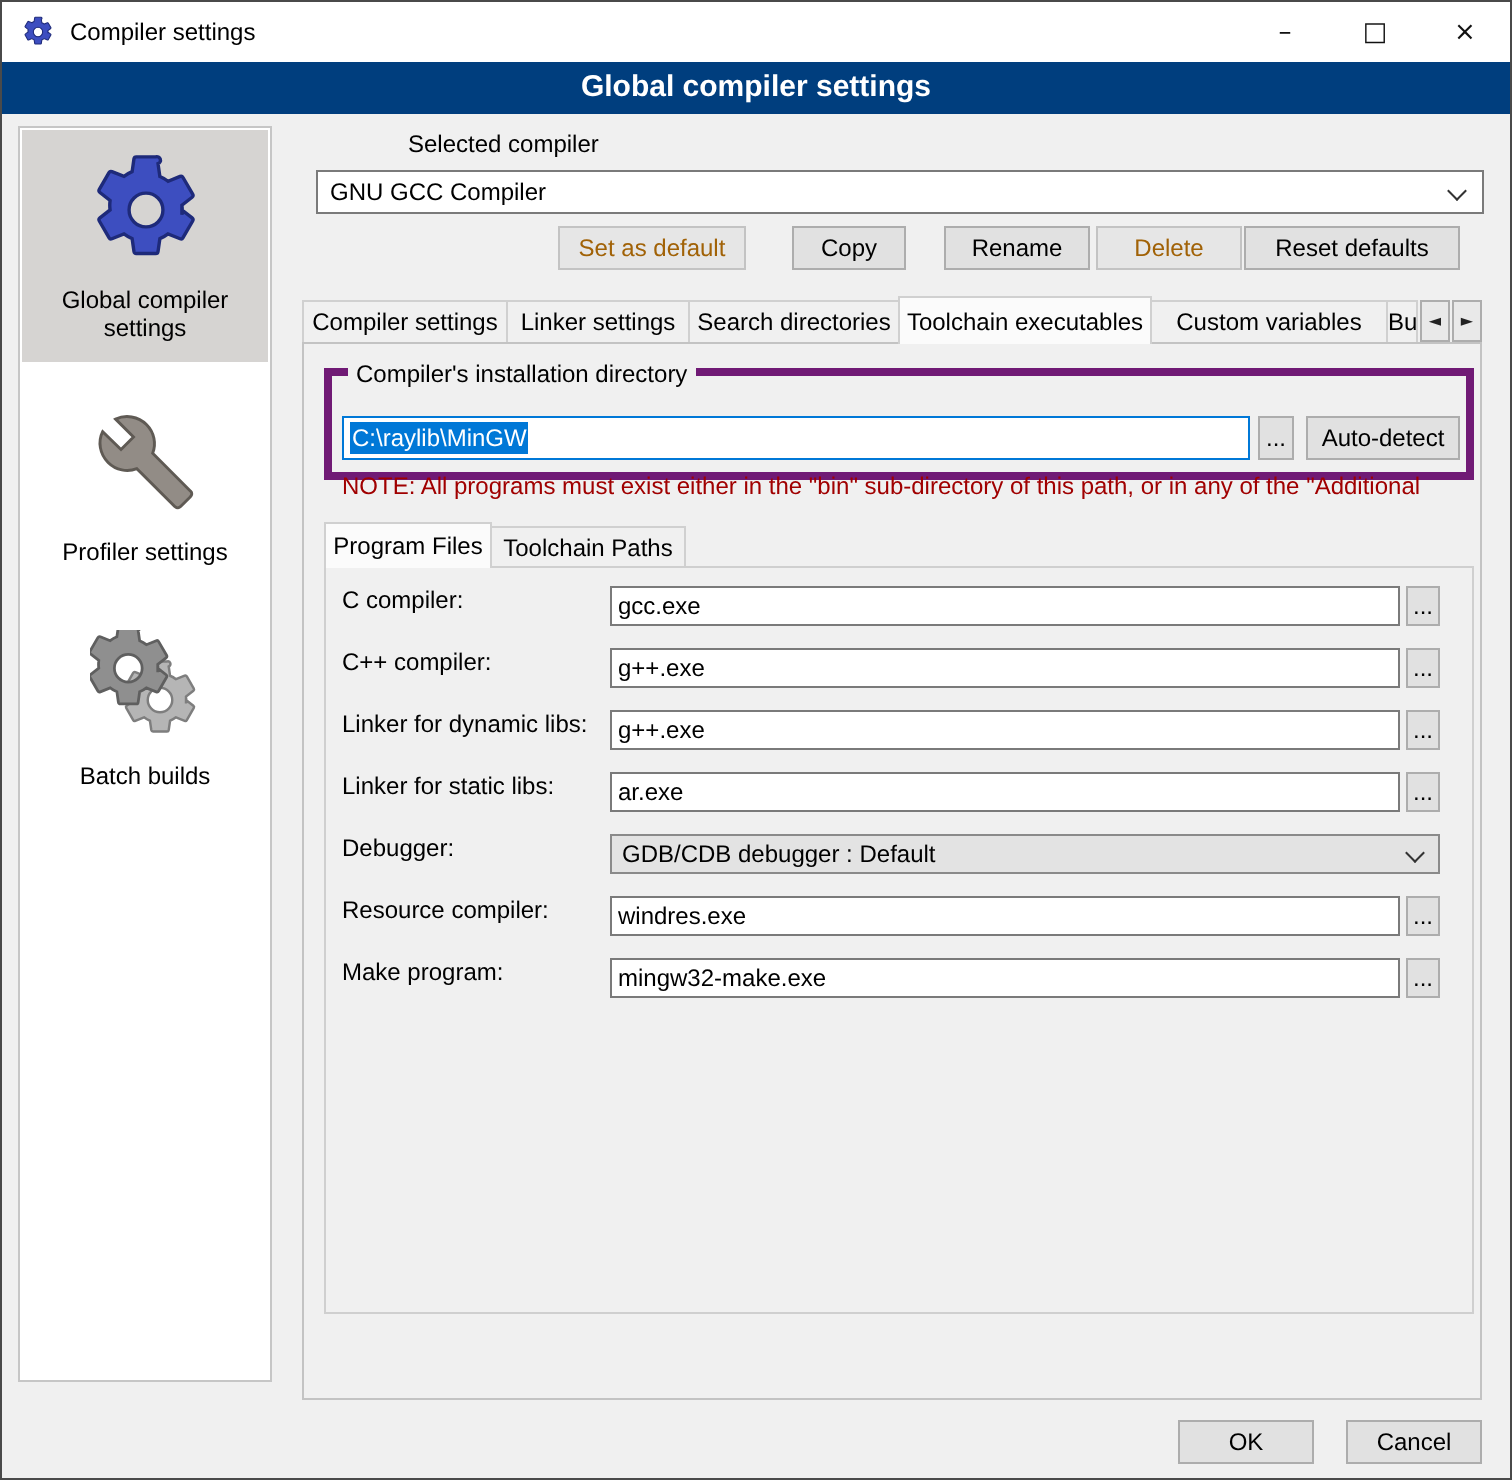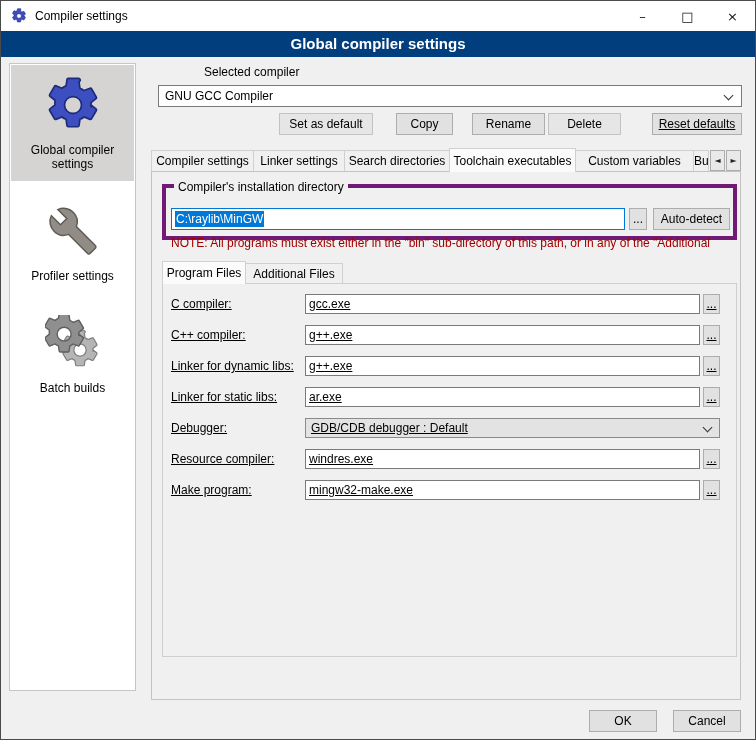--- a/index.html
+++ b/index.html
@@ -32,28 +32,28 @@
   .main { position:absolute; left:145px; top:62px; width:603px; height:640px; }
   .sel-label { position:absolute; left:12px; top:2px;margin-left:46px; }
 
   .combo { position:absolute; left:12px; right:7px; top:22px; height:22px; background:#fff;
            border:1px solid #7a7a7a; line-height:20px; padding:0 24px 0 6px; }
   .chev { position:absolute; right:9px; top:6px; width:7px; height:7px;
           border-right:1.4px solid #333; border-bottom:1.4px solid #333; transform:rotate(45deg); }
 
   .btn { position:absolute; height:22px; background:#e1e1e1; border:1px solid #adadad;
          font-size:12px; text-align:center; line-height:20px; white-space:nowrap; overflow:hidden; cursor:default; }
-  .btn.disabled { color:#000000; border-color:#c3c3c3; background:#e6e6e6; }
+  .btn.disabled { color:#a16207; border-color:#c3c3c3; background:#e6e6e6; }
 
   .btnrow { position:absolute; left:0; right:7px; top:50px; height:22px; }
   .b-setdef { left:133px; width:94px; }
   .b-copy   { left:250px; width:57px; }
   .b-rename { left:326px; width:73px; }
   .b-delete { left:402px; width:73px; }
-  .b-reset  { right:0; width:90px;text-decoration:underline; }
+  .b-reset  { right:12px; width:108px; }
 
   
   .tabstrip { position:absolute; left:5px; right:8px; top:85px; height:23px; display:flex; align-items:flex-end; }
   .tab { height:21px; background:#f0f0f0; border:1px solid #d0d0d0; border-bottom:none;
          display:flex; align-items:center; justify-content:center; white-space:nowrap; overflow:hidden;
          flex:none; cursor:default; }
   .tab + .tab { margin-left:-1px; }
   .tab.active { height:24px; margin-bottom:-1px; background:#fbfbfb; position:relative; z-index:2; }
   .tab.cut { flex:1 1 auto; min-width:0; justify-content:flex-start; padding-left:0; }
   .tab-arrow { flex:none; width:15px; height:21px; border:1px solid #adadad; background:#e9e9e9; margin-left:1px;
@@ -75,21 +75,21 @@
 
   
   .subtabs { position:absolute; left:10px; top:89px; height:22px; display:flex; align-items:flex-end; }
   .subtabs .tab { height:20px; }
   .subtabs .tab.active { height:23px; margin-bottom:-1px; }
   .t-prog { width:84px; }
   .t-add  { width:98px; }
 
   .subpanel { position:absolute; left:10px; right:3px; top:111px; height:374px;
               border:1px solid #cfcfcf; background:#f0f0f0; padding:9px 16px 0 8px; }
-  .frow { display:flex; align-items:center; height:22px; margin-bottom:9px;text-decoration:underline; }
+  .frow { display:flex; align-items:flex-start; height:22px; margin-bottom:9px; }
   .frow .flabel { width:134px; flex:none; }
   .ti { flex:1 1 auto; min-width:0; height:20px; background:#fff; border:1px solid #7a7a7a;
         font-family:"Liberation Sans", sans-serif; font-size:12px; padding:0 3px; }
   .row-browse { position:static; flex:none; width:17px; height:20px; margin-left:3px; line-height:18px; }
   .dd { flex:1 1 auto; position:relative; height:20px; background:#e3e3e3; border:1px solid #8a8a8a;
         line-height:18px; padding:0 22px 8px 5px; white-space:nowrap; overflow:hidden; }
   .dd .chev { top:5px; right:8px; }
 
   
   .b-ok     { left:588px; top:709px; width:68px; }
@@ -176,21 +176,21 @@
         <div class="dir-input">
           <span class="sel">C:\raylib\MinGW</span>
         </div>
         <div class="btn gb-browse">...</div>
         <div class="btn gb-auto">Auto-detect</div>
         <div class="note">NOTE: All programs must exist either in the "bin" sub-directory of this path, or in any of the "Additional</div>
       </div>
 
       <div class="subtabs">
         <div class="tab active t-prog">Program Files</div>
-        <div class="tab t-add">Additional Files</div>
+        <div class="tab t-add">Toolchain Paths</div>
       </div>
 
       <div class="subpanel">
         <div class="frow">
           <span class="flabel">C compiler:</span>
           <input class="ti" value="gcc.exe" style="">
           <div class="btn row-browse">...</div>
         </div>
         <div class="frow">
           <span class="flabel">C++ compiler:</span>

